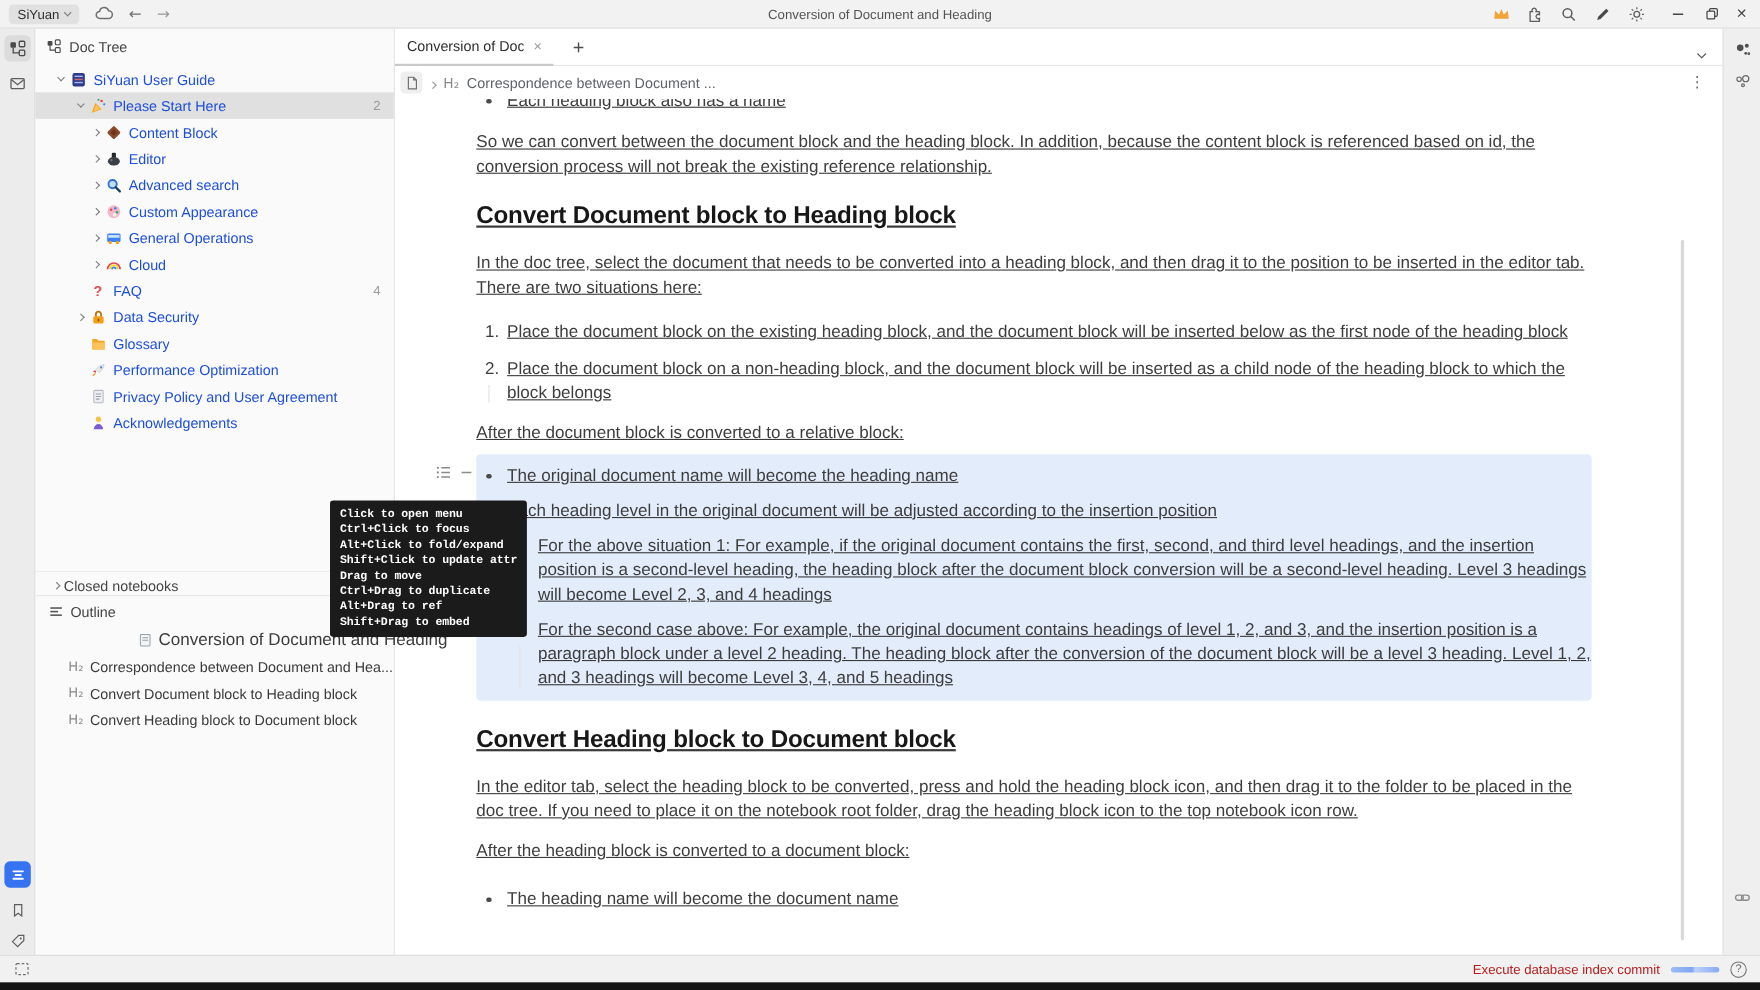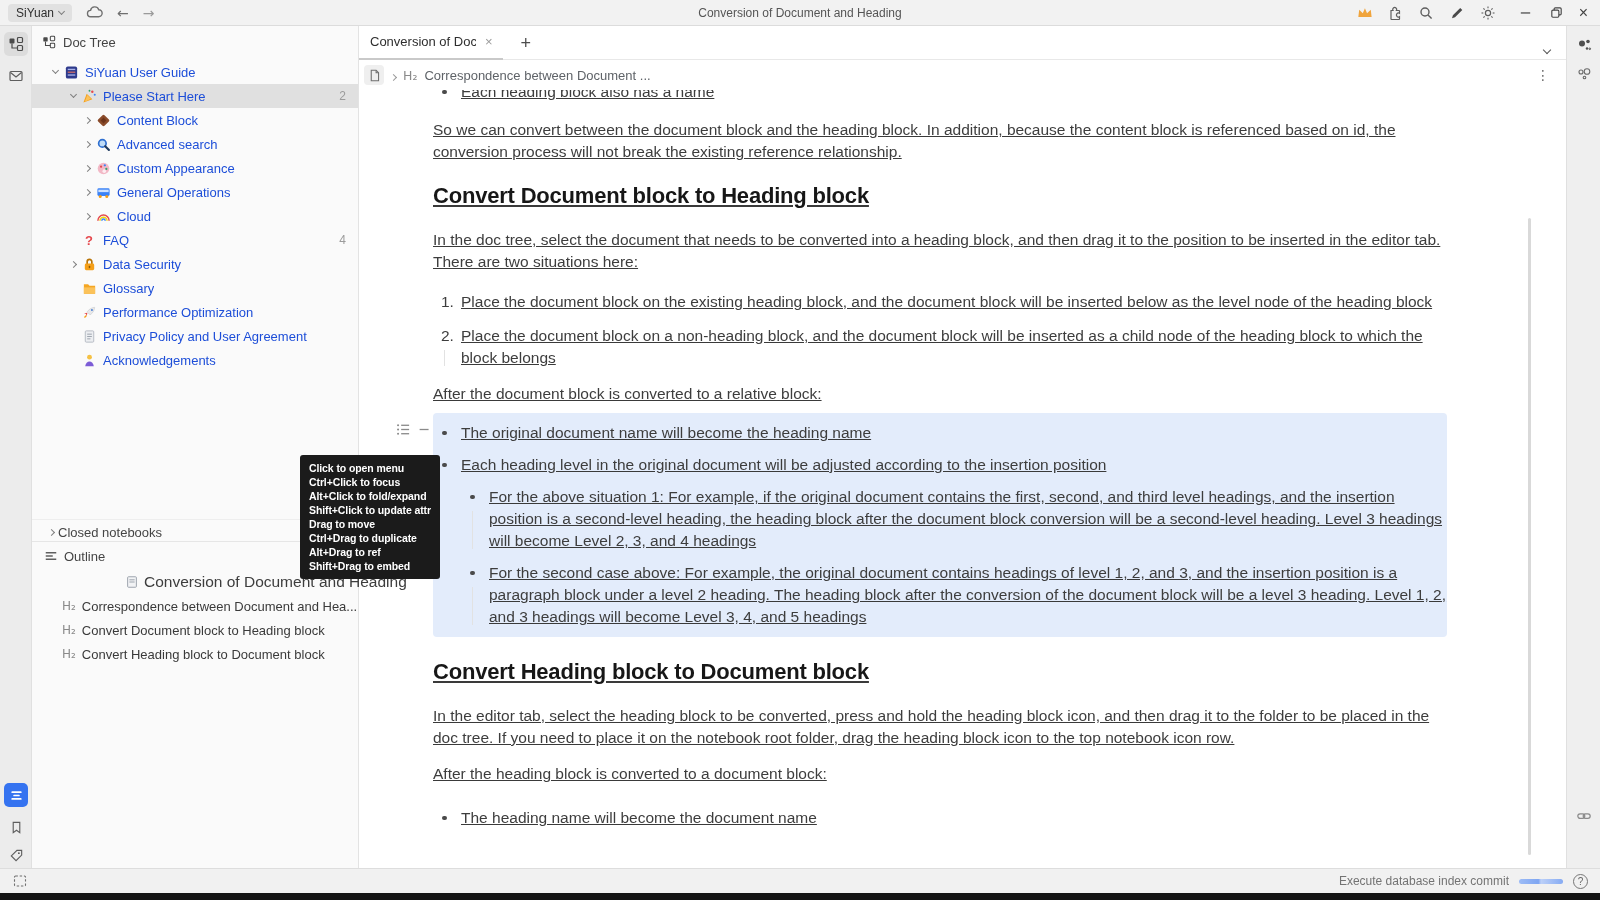--- a/index.html
+++ b/index.html
@@ -105,26 +105,26 @@
   .sub { padding-left:28px; }
   .sub .li .guide { left:11px; }
   .ul-final { margin-top:22px; }
 
   .gutter { position:absolute; left:40px; top:332px; display:flex; gap:7px; align-items:center; }
   .vscroll { position:absolute; left:1172px; top:192px; width:3px; height:637px; background:#d9d9d9; border-radius:2px; }
 
   
   .tooltip { position:absolute; left:300px; top:455px; background:#1b1b1b; color:#fff;
     border-radius:3px; padding:6px 9px; font-size:10.5px; font-weight:bold; line-height:14px;
-    white-space:nowrap; z-index:60; letter-spacing:-0.1px; }
+    white-space:nowrap; z-index:60; letter-spacing:-0.1px;font-family:Liberation Mono, monospace; }
 
   
   .statusbar { position:absolute; left:0; right:0; bottom:7px; height:25px; background:#f1f1f1;
     border-top:1px solid #ddd; display:flex; align-items:center; padding:0 12px; font-size:12px;
-    color:#737373; z-index:40; }
+    color:#b91c1c; z-index:40; }
   .status-right { margin-left:auto; display:flex; align-items:center; gap:10px; }
   .progress { width:44px; height:5px; border-radius:3px;
     background:linear-gradient(90deg,#9dbcf6 0%,#7fa6f2 44%,#bcd0f8 50%,#86abf3 100%); }
   .help { width:15px; height:15px; border:1.2px solid #777; border-radius:50%; color:#666;
     font-size:10px; display:flex; align-items:center; justify-content:center; }
   .help::before { content:"?"; }
   .black-strip { position:absolute; left:0; right:0; bottom:0; height:7px; background:#141414; z-index:45; }
 
   .x-ico::before { content:"\00D7"; }
   .more-ico::before { content:"\22EE"; }
@@ -312,20 +312,33 @@
           </svg>
         </span>
       <span class="tlabel">Content Block</span>
     </div>
     <div class="trow lv2">
       <span class="chev-slot">
           <span class="chev right"></span>
         </span>
       <span class="emoji">
           <svg width="15" height="15" viewBox="0 0 16 16">
+            <rect x="6" y="2" width="4" height="5" rx="1" fill="#23272b"></rect>
+            <ellipse cx="8" cy="10.2" rx="5.8" ry="4.2" fill="#3a3f45"></ellipse>
+            <circle cx="5.6" cy="9.2" r="1.1" fill="#6b7280"></circle>
+          </svg>
+        </span>
+      <span class="tlabel">Editor</span>
+    </div>
+    <div class="trow lv2">
+      <span class="chev-slot">
+          <span class="chev right"></span>
+        </span>
+      <span class="emoji">
+          <svg width="15" height="15" viewBox="0 0 16 16">
             <circle cx="6.8" cy="6.8" r="4" fill="#bfdcf8" stroke="#2f6fd0" stroke-width="1.8"></circle>
             <line x1="9.8" y1="9.8" x2="13.8" y2="13.8" stroke="#1e3a5f" stroke-width="2.2" stroke-linecap="round"></line>
           </svg>
         </span>
       <span class="tlabel">Advanced search</span>
     </div>
     <div class="trow lv2">
       <span class="chev-slot">
           <span class="chev right"></span>
         </span>
@@ -503,21 +516,21 @@
 
       <p class="p-intro">So we can convert between the document block and the heading block. In addition, because the content block is referenced based on id, the conversion process will not break the existing reference relationship.</p>
 
       <h2>Convert Document block to Heading block</h2>
 
       <p>In the doc tree, select the document that needs to be converted into a heading block, and then drag it to the position to be inserted in the editor tab. There are two situations here:</p>
 
       <div class="ol-list">
         <div class="li">
           <span class="marker">1.</span>
-          <span>Place the document block on the existing heading block, and the document block will be inserted below as the level node of the heading block</span>
+          <span>Place the document block on the existing heading block, and the document block will be inserted below as the first node of the heading block</span>
         </div>
         <div class="li">
           <span class="marker">2.</span>
           <span class="guide"></span>
           <span>Place the document block on a non-heading block, and the document block will be inserted as a child node of the heading block to which the block belongs</span>
         </div>
       </div>
 
       <p class="p-after">After the document block is converted to a relative block:</p>
 

